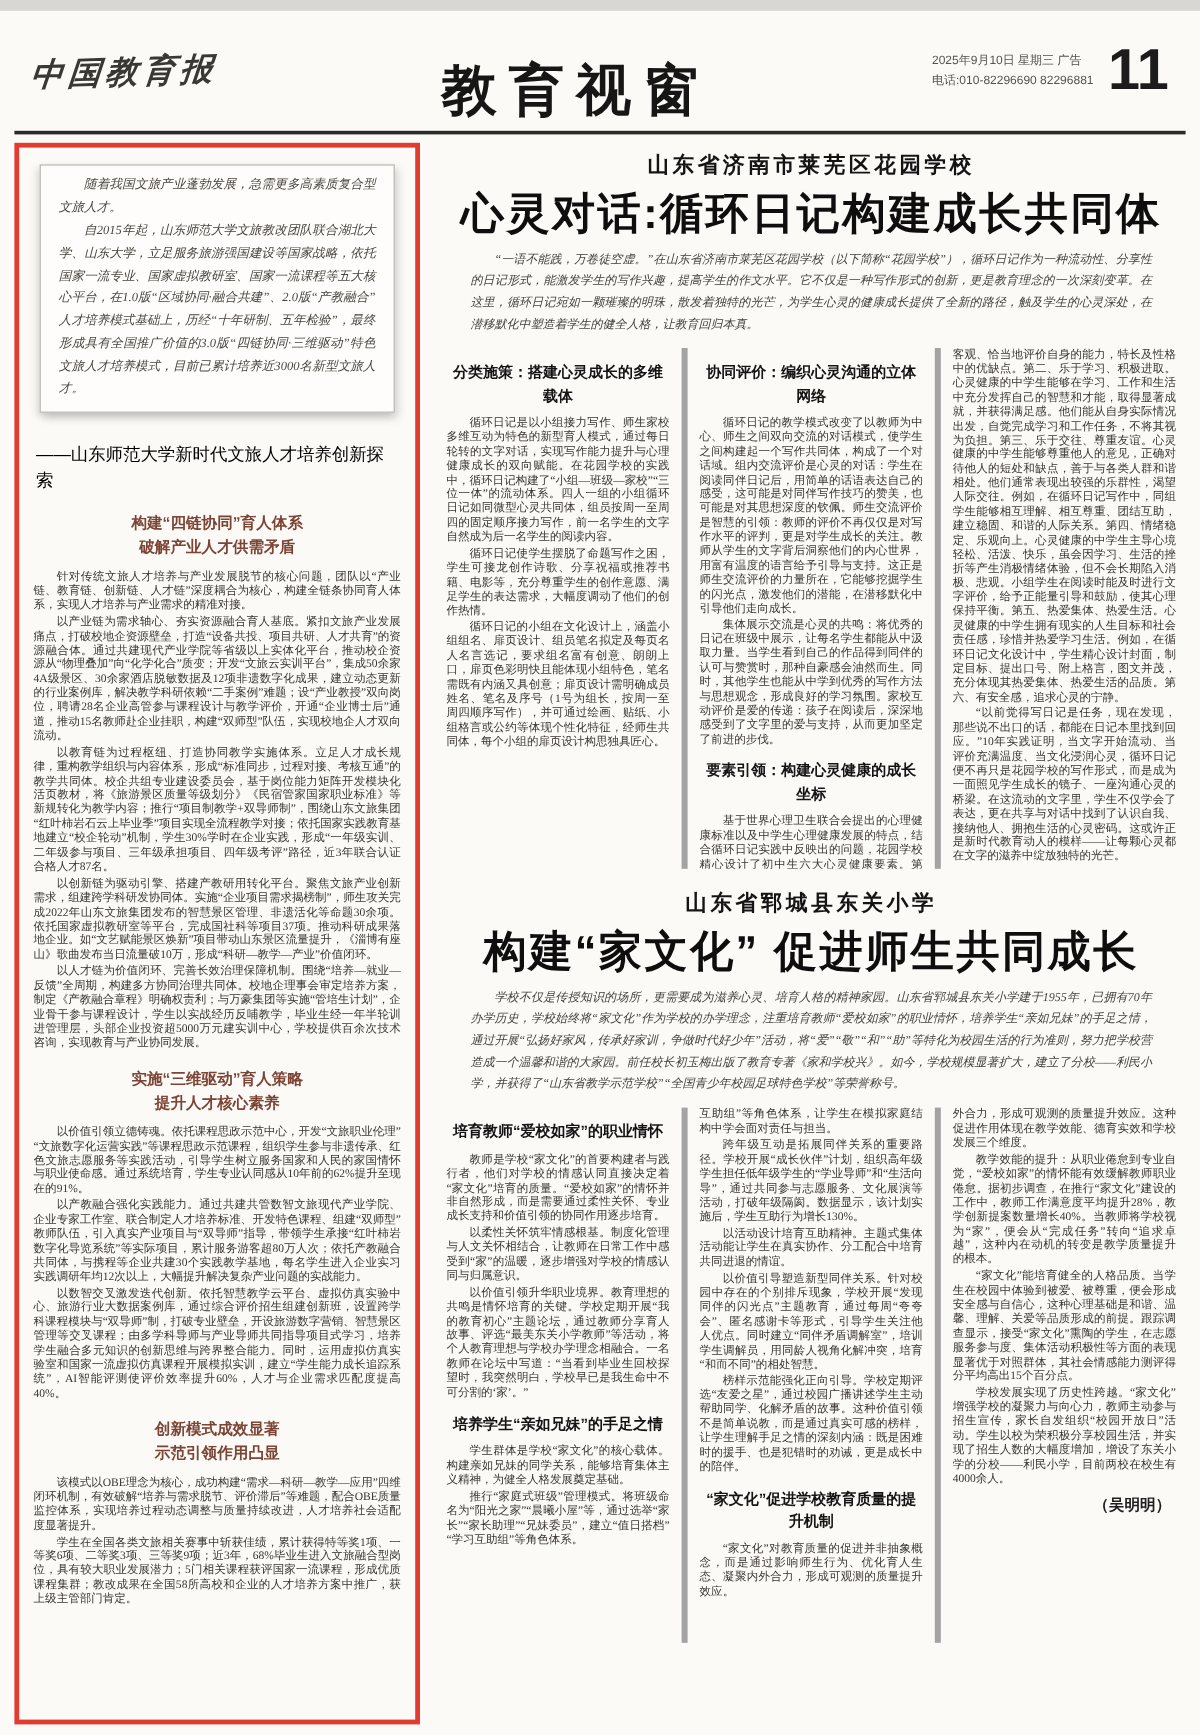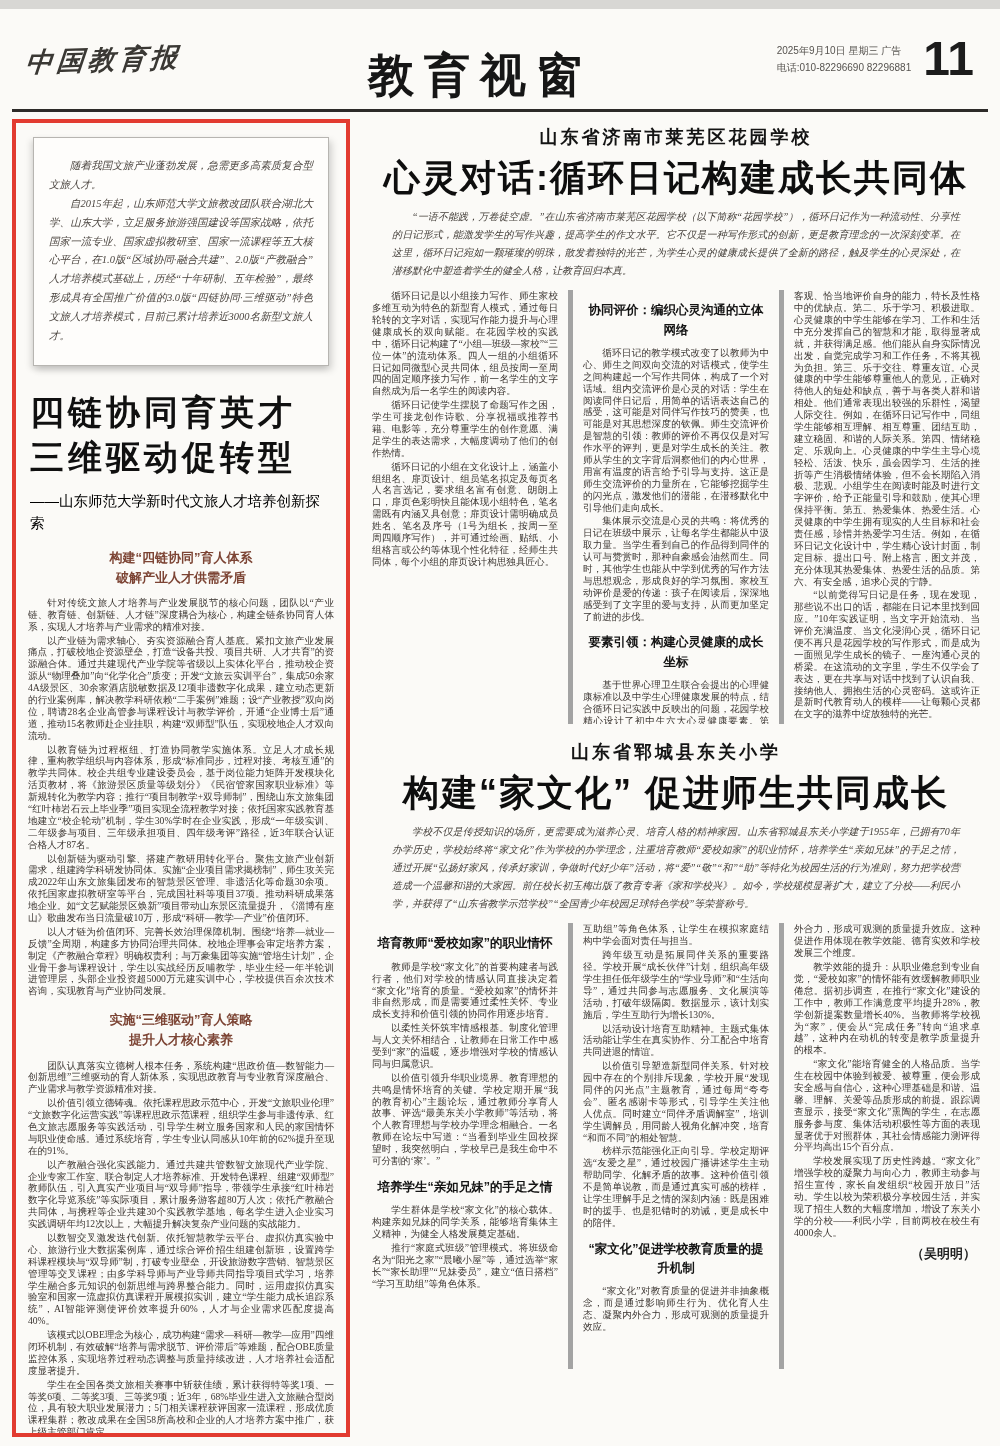--- a/index.html
+++ b/index.html
@@ -26,21 +26,21 @@
   .hdr-rule{height:3px;background:#2d2b29;margin:0 12px;}
   
   .content{display:flex;padding:7px 10px 0 12px;}
   .left-wrap{width:338px;flex:none;}
   .red-box{
     border:4px solid #e23b30;height:1292px;overflow:hidden;
     padding:10px 12px 8px;background:transparent;
   }
   .intro-card{
     border:1px solid #b7b5b1;background:#fefdfb;margin:4px 5px 0;
-    padding:19px 15px;box-shadow:3px 4px 7px rgba(0,0,0,.16),-3px 3px 6px rgba(0,0,0,.10);
+    padding:8px 15px;box-shadow:3px 4px 7px rgba(0,0,0,.16),-3px 3px 6px rgba(0,0,0,.10);
   }
   .intro-card p{margin:0;font-style:italic;font-size:10.5px;line-height:1.8;text-indent:2em;color:#4a443f;text-align:justify;}
   .art1-head{margin:24px 2px 0;}
   .art1-title{
     font-family:"Liberation Sans",sans-serif;font-size:34px;font-weight:800;
     letter-spacing:4px;line-height:1.32;color:#101010;
   }
   .art1-sub{margin-top:10px;font-family:"Liberation Sans",sans-serif;font-size:14.5px;color:#000000;line-height:1.55;}
   .art1-body{margin-top:12px;}
   .sec-head{
@@ -93,54 +93,52 @@
 
 <div class="content">
 
   <div class="left-wrap">
     <div class="red-box">
       <div class="intro-card">
           <p class="para">随着我国文旅产业蓬勃发展，急需更多高素质复合型文旅人才。</p>
           <p class="para">自2015年起，山东师范大学文旅教改团队联合湖北大学、山东大学，立足服务旅游强国建设等国家战略，依托国家一流专业、国家虚拟教研室、国家一流课程等五大核心平台，在1.0版“区域协同·融合共建”、2.0版“产教融合”人才培养模式基础上，历经“十年研制、五年检验”，最终形成具有全国推广价值的3.0版“四链协同·三维驱动”特色文旅人才培养模式，目前已累计培养近3000名新型文旅人才。</p>
         </div>
       <div class="art1-head">
-        <div class="art1-title">
-          <div>四链协同育英才</div>
-          <div>三维驱动促转型</div>
-        </div>
         <div class="art1-sub">——山东师范大学新时代文旅人才培养创新探索</div>
       </div>
       <div class="art1-body">
           <div class="sec-head">构建“四链协同”育人体系
 破解产业人才供需矛盾</div>
           <p class="para">针对传统文旅人才培养与产业发展脱节的核心问题，团队以“产业链、教育链、创新链、人才链”深度耦合为核心，构建全链条协同育人体系，实现人才培养与产业需求的精准对接。</p>
           <p class="para">以产业链为需求轴心、夯实资源融合育人基底。紧扣文旅产业发展痛点，打破校地企资源壁垒，打造“设备共投、项目共研、人才共育”的资源融合体。通过共建现代产业学院等省级以上实体化平台，推动校企资源从“物理叠加”向“化学化合”质变；开发“文旅云实训平台”，集成50余家4A级景区、30余家酒店脱敏数据及12项非遗数字化成果，建立动态更新的行业案例库，解决教学科研依赖“二手案例”难题；设“产业教授”双向岗位，聘请28名企业高管参与课程设计与教学评价，开通“企业博士后”通道，推动15名教师赴企业挂职，构建“双师型”队伍，实现校地企人才双向流动。</p>
           <p class="para">以教育链为过程枢纽、打造协同教学实施体系。立足人才成长规律，重构教学组织与内容体系，形成“标准同步，过程对接、考核互通”的教学共同体。校企共组专业建设委员会，基于岗位能力矩阵开发模块化活页教材，将《旅游景区质量等级划分》《民宿管家国家职业标准》等新规转化为教学内容；推行“项目制教学+双导师制”，围绕山东文旅集团“红叶柿岩石云上毕业季”项目实现全流程教学对接；依托国家实践教育基地建立“校企轮动”机制，学生30%学时在企业实践，形成“一年级实训、二年级参与项目、三年级承担项目、四年级考评”路径，近3年联合认证合格人才87名。</p>
           <p class="para">以创新链为驱动引擎、搭建产教研用转化平台。聚焦文旅产业创新需求，组建跨学科研发协同体。实施“企业项目需求揭榜制”，师生攻关完成2022年山东文旅集团发布的智慧景区管理、非遗活化等命题30余项。依托国家虚拟教研室等平台，完成国社科等项目37项。推动科研成果落地企业。如“文艺赋能景区焕新”项目带动山东景区流量提升，《淄博有座山》歌曲发布当日流量破10万，形成“科研—教学—产业”价值闭环。</p>
           <p class="para">以人才链为价值闭环、完善长效治理保障机制。围绕“培养—就业—反馈”全周期，构建多方协同治理共同体。校地企理事会审定培养方案，制定《产教融合章程》明确权责利；与万豪集团等实施“管培生计划”，企业骨干参与课程设计，学生以实战经历反哺教学，毕业生经一年半轮训进管理层，头部企业投资超5000万元建实训中心，学校提供百余次技术咨询，实现教育与产业协同发展。</p>
           <div class="sec-head">实施“三维驱动”育人策略
 提升人才核心素养</div>
-          <p class="para">团队认真落实立德树人根本任务，系统构建“思政价值—数智能力—创新思维”三维驱动的育人新体系，实现思政教育与专业教育深度融合、产业需求与教学资源精准对接。</p>
           <p class="para">以价值引领立德铸魂。依托课程思政示范中心，开发“文旅职业伦理”“文旅数字化运营实践”等课程思政示范课程，组织学生参与非遗传承、红色文旅志愿服务等实践活动，引导学生树立服务国家和人民的家国情怀与职业使命感。通过系统培育，学生专业认同感从10年前的62%提升至现在的91%。</p>
           <p class="para">以产教融合强化实践能力。通过共建共管数智文旅现代产业学院、企业专家工作室、联合制定人才培养标准、开发特色课程、组建“双师型”教师队伍，引入真实产业项目与“双导师”指导，带领学生承接“红叶柿岩数字化导览系统”等实际项目，累计服务游客超80万人次；依托产教融合共同体，与携程等企业共建30个实践教学基地，每名学生进入企业实习实践调研年均12次以上，大幅提升解决复杂产业问题的实战能力。</p>
           <p class="para">以数智交叉激发迭代创新。依托智慧教学云平台、虚拟仿真实验中心、旅游行业大数据案例库，通过综合评价招生组建创新班，设置跨学科课程模块与“双导师”制，打破专业壁垒，开设旅游数字营销、智慧景区管理等交叉课程；由多学科导师与产业导师共同指导项目式学习，培养学生融合多元知识的创新思维与跨界整合能力。同时，运用虚拟仿真实验室和国家一流虚拟仿真课程开展模拟实训，建立“学生能力成长追踪系统”，AI智能评测使评价效率提升60%，人才与企业需求匹配度提高40%。</p>
+          <div class="sec-head">创新模式成效显著
+示范引领作用凸显</div>
           <p class="para">该模式以OBE理念为核心，成功构建“需求—科研—教学—应用”四维闭环机制，有效破解“培养与需求脱节、评价滞后”等难题，配合OBE质量监控体系，实现培养过程动态调整与质量持续改进，人才培养社会适配度显著提升。</p>
           <p class="para">学生在全国各类文旅相关赛事中斩获佳绩，累计获得特等奖1项、一等奖6项、二等奖3项、三等奖9项；近3年，68%毕业生进入文旅融合型岗位，具有较大职业发展潜力；5门相关课程获评国家一流课程，形成优质课程集群；教改成果在全国58所高校和企业的人才培养方案中推广，获上级主管部门肯定。</p>
         </div>
     </div>
   </div>
 
   <div class="right-wrap">
 
     <div class="art2">
       <div class="kicker">山东省济南市莱芜区花园学校</div>
       <div class="headline-lg">心灵对话:循环日记构建成长共同体</div>
       <div class="lede">“一语不能践，万卷徒空虚。”在山东省济南市莱芜区花园学校（以下简称“花园学校”），循环日记作为一种流动性、分享性的日记形式，能激发学生的写作兴趣，提高学生的作文水平。它不仅是一种写作形式的创新，更是教育理念的一次深刻变革。在这里，循环日记宛如一颗璀璨的明珠，散发着独特的光芒，为学生心灵的健康成长提供了全新的路径，触及学生的心灵深处，在潜移默化中塑造着学生的健全人格，让教育回归本真。</div>
       <div class="cols art2-cols">
         <div class="col">
+            <div class="sec-head">分类施策：搭建心灵成长的多维载体</div>
             <p class="para">循环日记是以小组接力写作、师生家校多维互动为特色的新型育人模式，通过每日轮转的文字对话，实现写作能力提升与心理健康成长的双向赋能。在花园学校的实践中，循环日记构建了“小组—班级—家校”“三位一体”的流动体系。四人一组的小组循环日记如同微型心灵共同体，组员按周一至周四的固定顺序接力写作，前一名学生的文字自然成为后一名学生的阅读内容。</p>
             <p class="para">循环日记使学生摆脱了命题写作之困，学生可接龙创作诗歌、分享祝福或推荐书籍、电影等，充分尊重学生的创作意愿、满足学生的表达需求，大幅度调动了他们的创作热情。</p>
             <p class="para">循环日记的小组在文化设计上，涵盖小组组名、扉页设计、组员笔名拟定及每页名人名言选记，要求组名富有创意、朗朗上口，扉页色彩明快且能体现小组特色，笔名需既有内涵又具创意；扉页设计需明确成员姓名、笔名及序号（1号为组长，按周一至周四顺序写作），并可通过绘画、贴纸、小组格言或公约等体现个性化特征，经师生共同体，每个小组的扉页设计构思独具匠心。</p>
           </div>
         <div class="col">
             <div class="sec-head">协同评价：编织心灵沟通的立体网络</div>
             <p class="para">循环日记的教学模式改变了以教师为中心、师生之间双向交流的对话模式，使学生之间构建起一个写作共同体，构成了一个对话域。组内交流评价是心灵的对话：学生在阅读同伴日记后，用简单的话语表达自己的感受，这可能是对同伴写作技巧的赞美，也可能是对其思想深度的钦佩。师生交流评价是智慧的引领：教师的评价不再仅仅是对写作水平的评判，更是对学生成长的关注。教师从学生的文字背后洞察他们的内心世界，用富有温度的语言给予引导与支持。这正是师生交流评价的力量所在，它能够挖掘学生的闪光点，激发他们的潜能，在潜移默化中引导他们走向成长。</p>
             <p class="para">集体展示交流是心灵的共鸣：将优秀的日记在班级中展示，让每名学生都能从中汲取力量。当学生看到自己的作品得到同伴的认可与赞赏时，那种自豪感会油然而生。同时，其他学生也能从中学到优秀的写作方法与思想观念，形成良好的学习氛围。家校互动评价是爱的传递：孩子在阅读后，深深地感受到了文字里的爱与支持，从而更加坚定了前进的步伐。</p>
             <div class="sec-head">要素引领：构建心灵健康的成长坐标</div>
             <p class="para">基于世界心理卫生联合会提出的心理健康标准以及中学生心理健康发展的特点，结合循环日记实践中反映出的问题，花园学校精心设计了初中生六大心灵健康要素。第一、了解自我、悦纳自我。心灵健康的中学生不仅能深刻认识自我，坦诚承认自我。</p>

